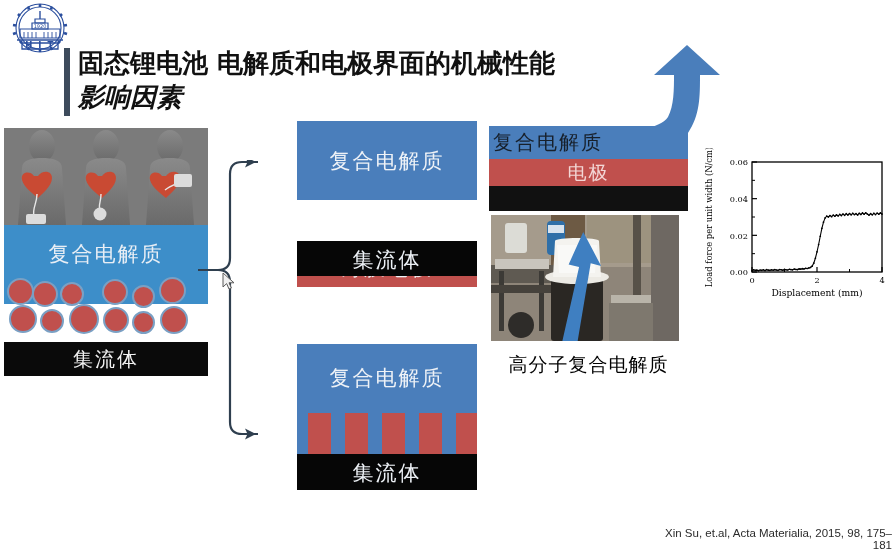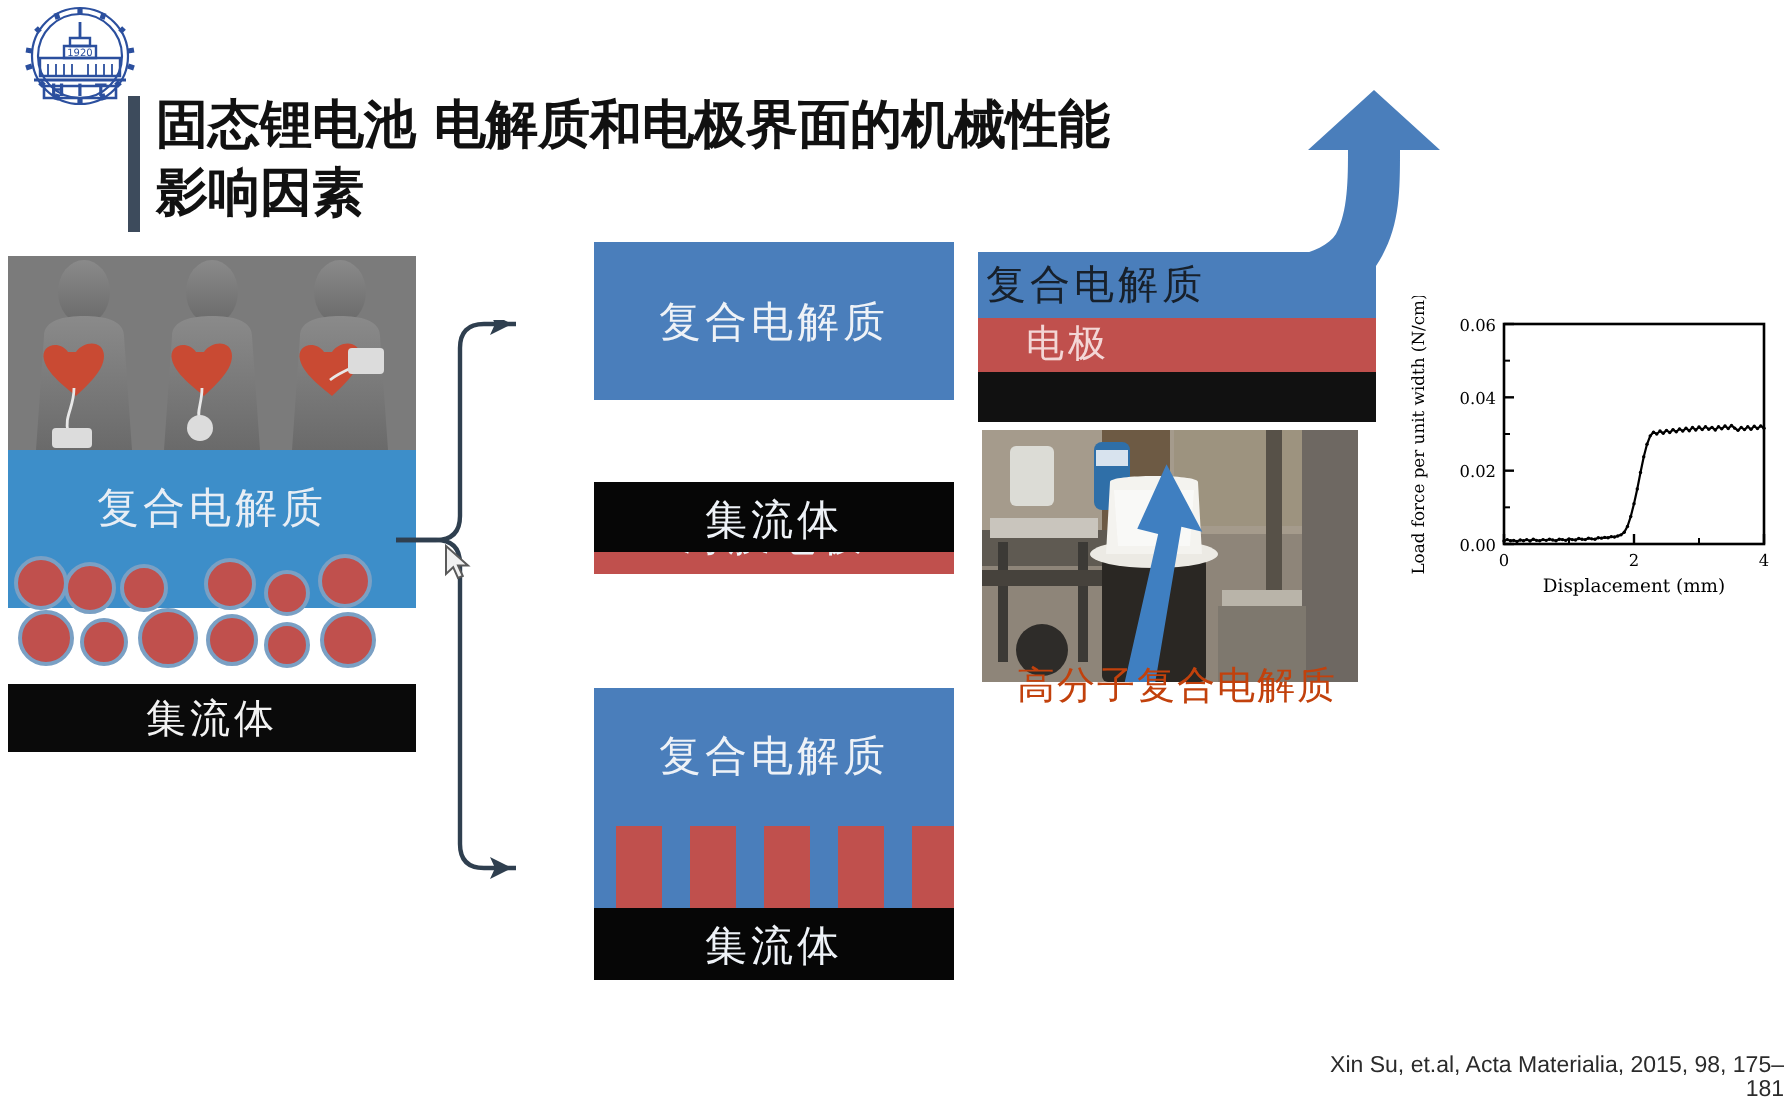--- a/index.html
+++ b/index.html
@@ -15,21 +15,21 @@
   .logo{position:absolute;left:6px;top:2px;width:68px;height:54px;}
   .logo svg{display:block;}
 
   
   .title-bar{position:absolute;left:64px;top:48px;width:6px;height:68px;background:#3d4b5c;}
   .title{
     position:absolute;left:78px;top:46px;width:600px;
     font-size:26px;font-weight:bold;color:#111;line-height:34px;
     letter-spacing:0px;
   }
-  .title .l2{display:block;}
+  .title .l2{display:block;font-style:italic;}
 
   
   .big-arrow{position:absolute;left:610px;top:45px;width:135px;height:115px;}
 
   
   .left-panel{position:absolute;left:4px;top:128px;width:204px;height:248px;}
   .lp-photo{position:absolute;left:0;top:0;width:204px;height:97px;overflow:hidden;background:#7d7d7d;}
   .lp-elec{position:absolute;left:0;top:97px;width:204px;height:59px;background:#3d8ec9;}
   .lp-elec span{
     display:block;text-align:center;line-height:59px;color:#e8eef5;font-size:21px;
@@ -63,28 +63,28 @@
 
   
   .right-panel{position:absolute;left:489px;top:126px;width:199px;height:246px;}
   .rp-blue{position:absolute;left:0;top:0;width:199px;height:33px;background:#4a7ebb;}
   .rp-blue span{
     display:block;line-height:33px;padding-left:4px;color:#17202b;font-size:20px;
     font-family:"DejaVu Serif","Liberation Serif",serif;letter-spacing:2px;
   }
   .rp-red{position:absolute;left:0;top:33px;width:199px;height:27px;background:#c0504d;}
   .rp-red span{
-    display:block;line-height:27px;color:#f3d7d6;font-size:19px;
-    font-family:Liberation Serif, serif;letter-spacing:2px;margin-left:24px;
+    display:block;text-align:center;line-height:27px;color:#f3d7d6;font-size:19px;
+    font-family:Liberation Serif, serif;letter-spacing:2px;
   }
   .rp-black{position:absolute;left:0;top:60px;width:199px;height:25px;background:#111111;}
   .rp-photo{position:absolute;left:2px;top:89px;width:188px;height:126px;overflow:hidden;background:#6f6a62;}
   .rp-cap{
-    position:absolute;left:0;top:204px;width:199px;text-align:center;
-    color:#c2410c;font-size:19px;font-family:"DejaVu Serif","Liberation Serif",serif;letter-spacing:1px;
+    position:absolute;left:0;top:226px;width:199px;text-align:center;
+    color:#000000;font-size:19px;font-family:"DejaVu Serif","Liberation Serif",serif;letter-spacing:1px;
   }
 
   
   .chart-box{position:absolute;left:700px;top:148px;width:191px;height:167px;background:#ffffff;}
 
   
   .bullet{
     position:absolute;left:14px;top:492px;width:660px;
     font-size:17.5px;color:#141414;line-height:26px;
   }

